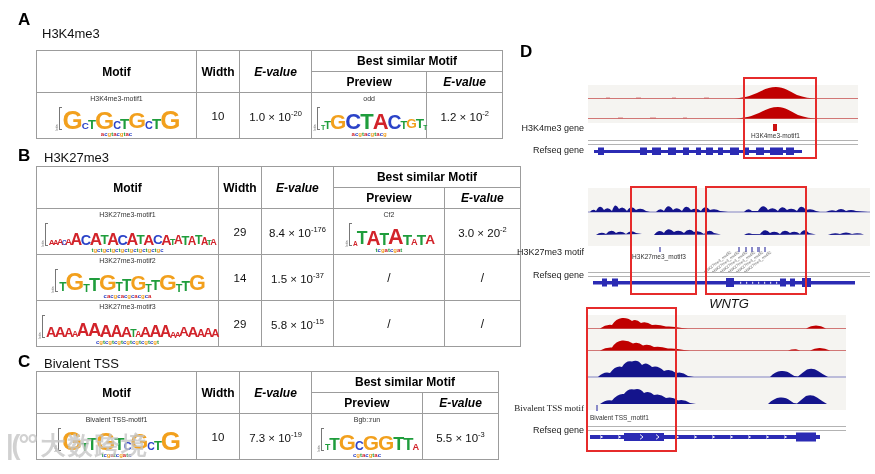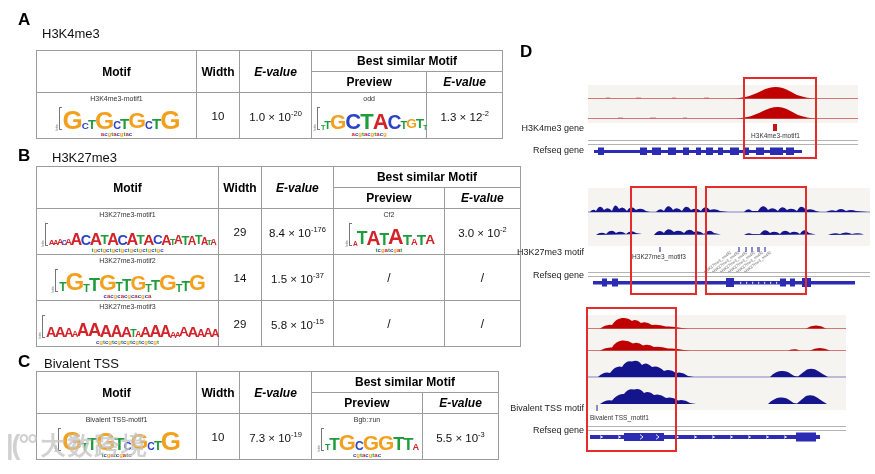--- a/index.html
+++ b/index.html
@@ -146,27 +146,27 @@
               <span style="font-size: 6px; color: rgb(31, 157, 60);">t</span>
               <span style="font-size: 6px; color: rgb(210, 35, 42);">a</span>
               <span style="font-size: 6px; color: rgb(43, 67, 200);">c</span>
               <span style="font-size: 6px; color: rgb(242, 160, 29);">g</span>
               <span style="font-size: 6px; color: rgb(31, 157, 60);">t</span>
               <span style="font-size: 6px; color: rgb(210, 35, 42);">a</span>
               <span style="font-size: 6px; color: rgb(43, 67, 200);">c</span>
               <span style="font-size: 6px; color: rgb(242, 160, 29);">g</span>
             </div>
       </td>
-      <td class="ev"><span>1.3 × 12</span><sup>-2</sup></td>
+      <td class="ev"><span>1.2 × 10</span><sup>-2</sup></td>
     </tr>
   </tbody>
     </table>
 
   <div class="plabel" style="left:18px; top:146px;">B</div>
-  <div class="ptitle" style="left:52px; top:150px;">H3K27me3</div>
+  <div class="ptitle" style="left:44px; top:150px;">H3K27me3</div>
 
   <table class="mtable" style="left:36px; top:166px;">
     <colgroup>
         <col style="width:160px">
         <col style="width:43px">
         <col style="width:72px">
         <col style="width:111px">
         <col style="width:76px">
       </colgroup>
     <tbody>
@@ -264,21 +264,21 @@
               <span style="font-size: 6px; color: rgb(43, 67, 200);">c</span>
               <span style="font-size: 6px; color: rgb(242, 160, 29);">g</span>
               <span style="font-size: 6px; color: rgb(210, 35, 42);">a</span>
               <span style="font-size: 6px; color: rgb(31, 157, 60);">t</span>
               <span style="font-size: 6px; color: rgb(43, 67, 200);">c</span>
               <span style="font-size: 6px; color: rgb(242, 160, 29);">g</span>
               <span style="font-size: 6px; color: rgb(210, 35, 42);">a</span>
               <span style="font-size: 6px; color: rgb(31, 157, 60);">t</span>
             </div>
       </td>
-      <td class="ev"><span>3.0 × 10</span><sup>-2</sup></td>
+      <td class="ev"><span>3.0 × 20</span><sup>-2</sup></td>
     </tr>
     <tr class="drowB">
       <td>
         <div class="mname">H3K27me3-motif2</div>
         <div class="lwrap">
           <span class="bits">bits</span>
               <span class="axl"></span>
           <div class="logo-row">
                 <span style="font-size: 12px; color: rgb(31, 157, 60);">T</span>
                 <span style="font-size: 24px; color: rgb(242, 160, 29);">G</span>
@@ -470,21 +470,21 @@
   </tbody>
     </table>
 
   <div class="panelD">
     <div class="plabel" style="left:0; top:2px;">D</div>
 
     <div class="dlabel" style="top:83px;">H3K4me3 gene</div>
     <div class="dlabel" style="top:105px;">Refseq gene</div>
     <div class="dlabel" style="top:207px;">H3K27me3 motif</div>
     <div class="dlabel" style="top:230px;">Refseq gene</div>
-    <div class="dlabel" style="top:363px;">Bivalent TSS motif</div>
+    <div class="dlabel" style="top:363px;font-family:Liberation Serif, serif;">Bivalent TSS motif</div>
     <div class="dlabel" style="top:385px;">Refseq gene</div>
 
     <div class="grp" style="left:68px; top:45px; width:270px; height:130px;">
       <svg class="tbg" style="left:0; top:0;" width="270" height="38">
         <line x1="0" y1="13.5" x2="270" y2="13.5" stroke="#c24040" stroke-width="0.7"></line>
         <rect x="18" y="12.6" width="4" height="0.9" fill="#cc6666"></rect>
           <rect x="48" y="12.6" width="5" height="0.9" fill="#cc6666"></rect>
         <rect x="84" y="12.6" width="4" height="0.9" fill="#cc6666"></rect>
           <rect x="116" y="12.6" width="5" height="0.9" fill="#cc6666"></rect>
         <path d="M146,13.5 C156,13 162,11 169,8 C176,4.5 181,2 188,2 C196,2 201,6 209,10 C216,12.6 222,13.3 230,13.5 Z" fill="#c00000"></path>
@@ -550,20 +550,21 @@
         <rect x="202" y="2.5" width="5" height="8" fill="#2b2bb4"></rect>
           <rect x="214" y="2" width="9" height="9" fill="#2b2bb4"></rect>
         <rect x="152" y="5.8" width="1.2" height="2" fill="#ffffff" opacity="0.8"></rect>
           <rect x="158" y="5.8" width="1.2" height="2" fill="#ffffff" opacity="0.8"></rect>
         <rect x="164" y="5.8" width="1.2" height="2" fill="#ffffff" opacity="0.8"></rect>
           <rect x="170" y="5.8" width="1.2" height="2" fill="#ffffff" opacity="0.8"></rect>
         <rect x="176" y="5.8" width="1.2" height="2" fill="#ffffff" opacity="0.8"></rect>
           <rect x="182" y="5.8" width="1.2" height="2" fill="#ffffff" opacity="0.8"></rect>
         <rect x="188" y="5.8" width="1.2" height="2" fill="#ffffff" opacity="0.8"></rect>
       </svg>
+      <div class="gname" style="top:108px;">WNTG</div>
     </div>
 
     <div class="grp" style="left:68px; top:275px; width:258px; height:155px;">
       <svg class="tbg" style="left:0; top:0;" width="258" height="95">
         <line x1="0" y1="13.5" x2="258" y2="13.5" stroke="#c24040" stroke-width="0.7"></line>
         <path d="M12,13.5 Q18,9 24,10 Q28,3.5 34,3 Q40,2.5 44,6 Q48,3.5 53,8 Q58,6 64,10 Q70,9 78,11.5 Q85,11 94,13 L100,13.5 Z" fill="#c00000"></path>
         <path d="M218,13.5 Q223,10.5 228,10.5 Q233,10.5 238,13.5 Z" fill="#c00000"></path>
         <line x1="0" y1="35.5" x2="258" y2="35.5" stroke="#c24040" stroke-width="0.7"></line>
         <path d="M12,35.5 Q18,32 24,32.5 Q28,26 34,25.5 Q40,25 45,28.5 Q50,26.5 55,30.5 Q60,28.5 66,32 Q72,31 80,33.5 Q88,33 96,35 L102,35.5 Z" fill="#c00000"></path>
         <path d="M200,35.5 Q204,34 208,34.2 L212,35.5 Z" fill="#c00000"></path>

